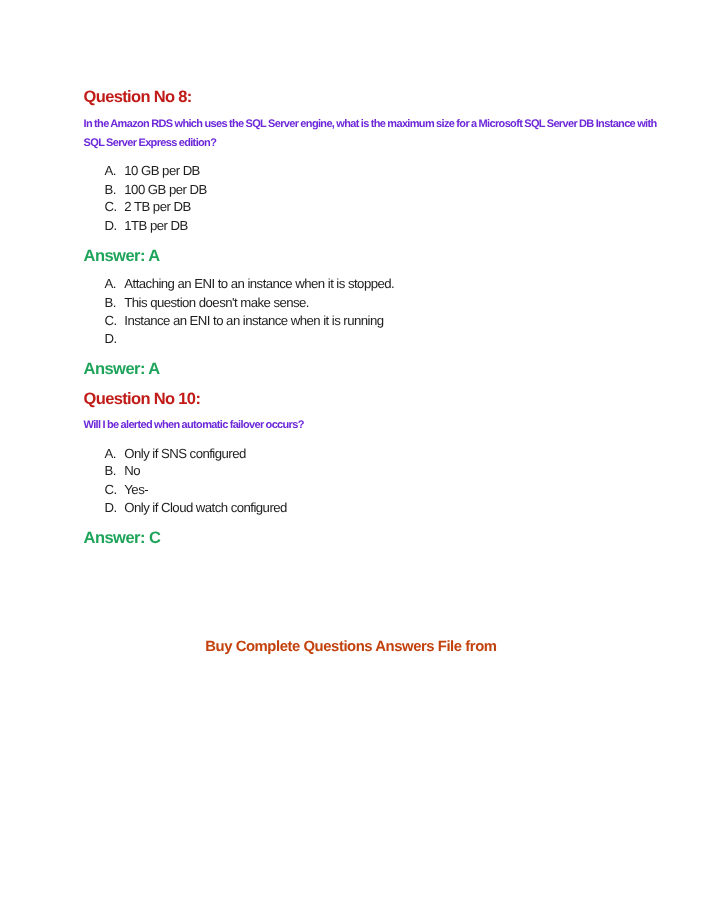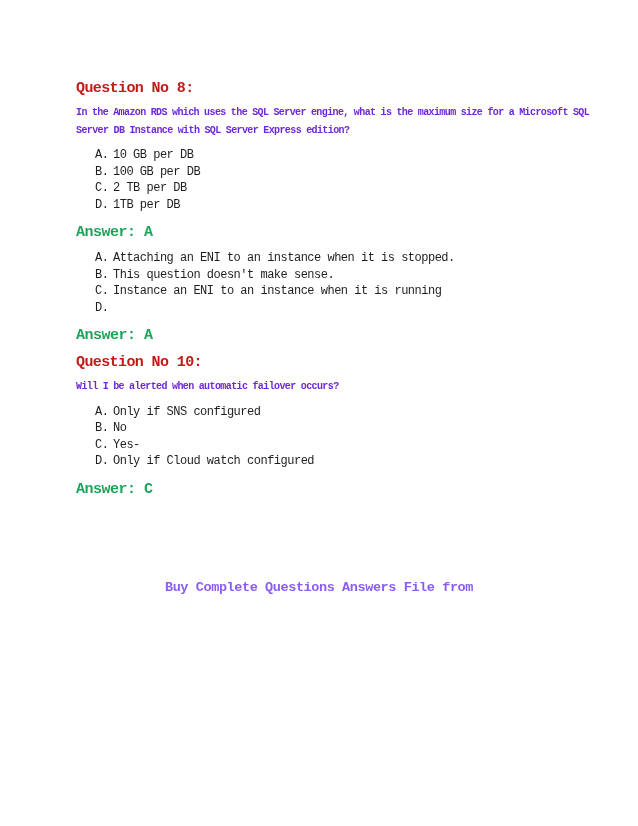--- a/index.html
+++ b/index.html
@@ -6,21 +6,21 @@
     margin: 0;
     padding: 0;
     background: #ffffff;
   }
   .page {
     position: relative;
     width: 638px;
     height: 622px;
     background: #ffffff;
     overflow: hidden;
-    font-family: Liberation Mono, monospace;
+    font-family: Liberation Sans, sans-serif;
   }
   .content {
     padding: 79px 40px 0 76px;
   }
   .question-block {
     margin: 0 0 8px 0;
   }
   .q-title {
     margin: 0;
     font-size: 15px;
@@ -71,21 +71,21 @@
     position: absolute;
     left: 0;
     top: 578px;
     width: 638px;
     margin: 0;
     text-align: center;
     font-size: 13.5px;
     line-height: 20px;
     font-weight: 700;
     letter-spacing: -0.4px;
-    color: #8b5cf6;
+    color: #c2410c;
   }
 </style>
 </head>
 <body>
 
 <div class="page">
   <div class="content">
 
     <section class="question-block">
       <h2 class="q-title">Question No 8:</h2>

